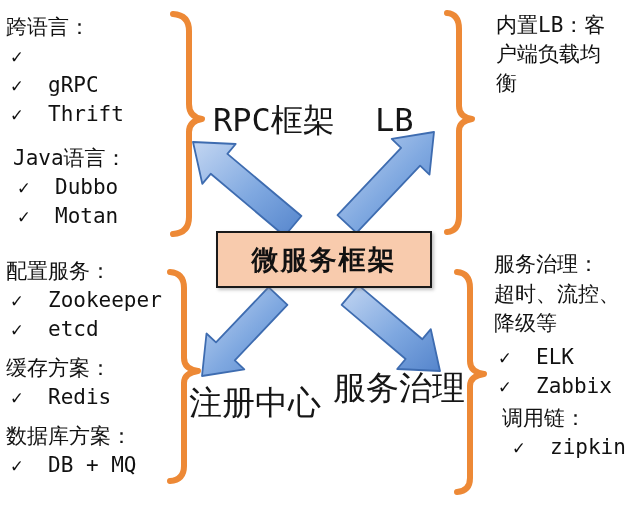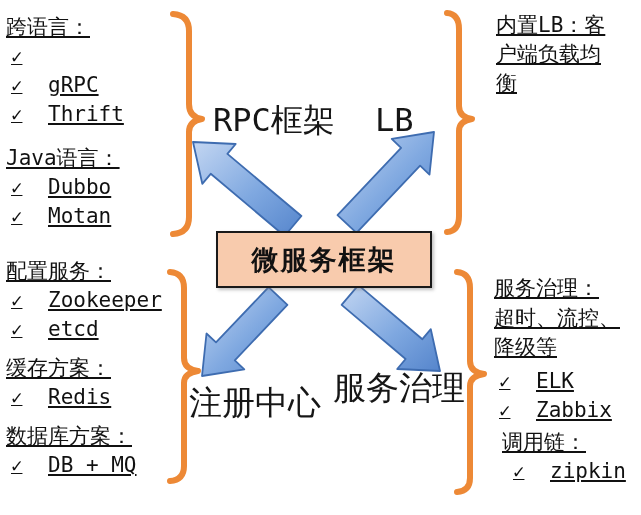--- a/index.html
+++ b/index.html
@@ -12,32 +12,32 @@
     --box-border:#1A1A1A;
     --ink:#111111;
   }
   html,body{margin:0;padding:0;}
   body{
     width:641px;height:515px;position:relative;background:#ffffff;overflow:hidden;
     font-family:"DejaVu Sans Mono","DejaVu Sans",sans-serif;color:var(--ink);
   }
   .layer{position:absolute;left:0;top:0;width:641px;height:515px;}
   
-  .panel{position:absolute;font-size:21px;line-height:29px;white-space:nowrap;text-decoration:underline;}
+  .panel{position:absolute;font-size:21px;line-height:29px;white-space:nowrap;}
   .panel .heading{font-weight:normal;}
   .panel .item{display:flex;align-items:baseline;}
   .panel .chk{display:inline-block;width:37px;padding-left:5px;font-size:19px;}
   .sec + .sec{margin-top:15px;}
   #panel-top-left{left:6px;top:13px;}
-  #panel-top-left .sec2{}
+  #panel-top-left .sec2{margin-left:7px;}
   #panel-bottom-left{left:6px;top:257px;}
   #panel-bottom-left .sec + .sec{margin-top:10px;}
   #panel-top-right{left:496px;top:11px;}
   #panel-top-right .sec + .sec{margin-top:28px;}
-  #panel-bottom-right{left:494px;top:250px;line-height:29.5px;margin-top:24px;}
+  #panel-bottom-right{left:494px;top:250px;line-height:29.5px;}
   #panel-bottom-right .kpi{margin-top:4px;}
   #panel-bottom-right .trace-head{margin-left:8px;margin-top:2px;}
   #panel-bottom-right .trace-item{margin-left:14px;}
   
   .branch-label{position:absolute;font-size:32px;line-height:36px;white-space:nowrap;color:#161616;}
   #label-rpc{left:205px;top:102px;margin-left:8px;}
   #label-lb{left:375px;top:102px;}
   #label-registry{left:189px;top:385px;font-size:33px;}
   #label-governance{left:333px;top:370px;font-size:33px;}
   

